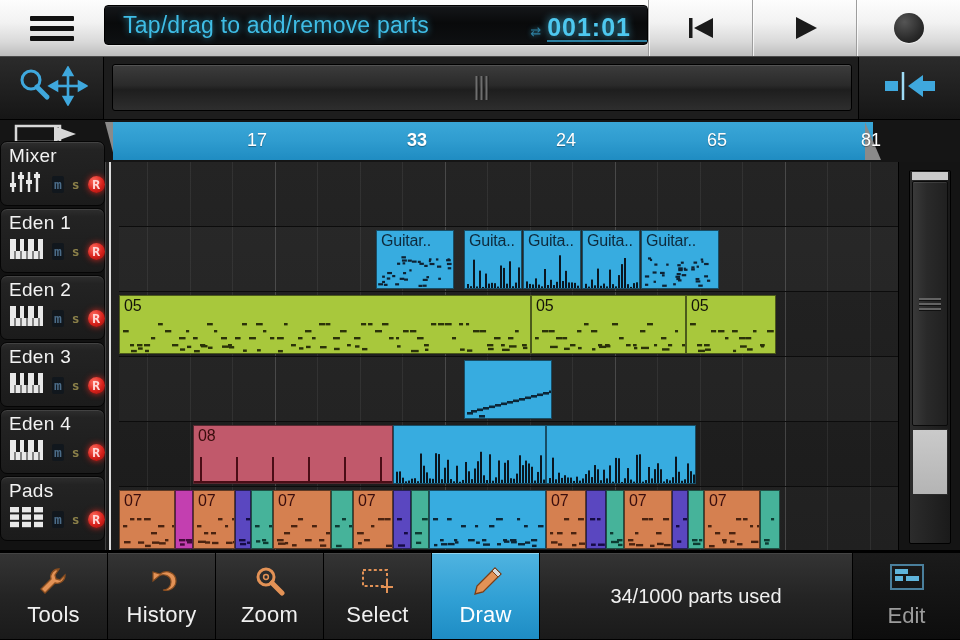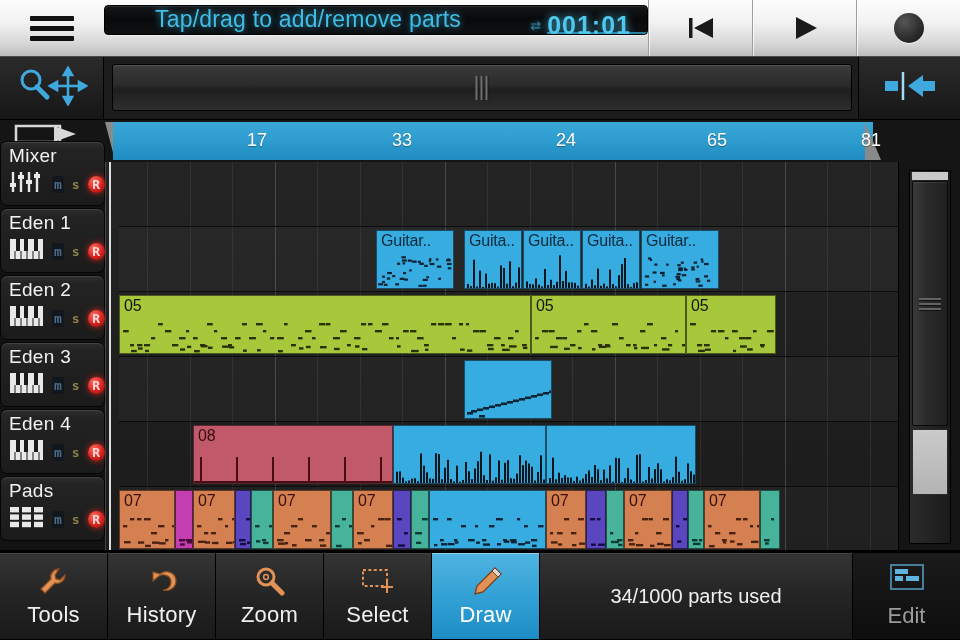--- a/index.html
+++ b/index.html
@@ -10,25 +10,25 @@
   .topbar { position:absolute; left:0; top:0; width:960px; height:57px;
     background:linear-gradient(to bottom,#fdfdfd 0%,#f2f2f2 40%,#d9d9d9 75%,#bdbdbd 100%);
     border-bottom:1px solid #4a4a4a; display:flex; align-items:stretch; }
 
   .menu-btn { width:104px; display:flex; align-items:center; justify-content:center;
     cursor:pointer; }
   .menu-btn .bars { width:44px; }
   .menu-btn .bars i { display:block; height:5px; background:#111; margin:5px 0;
     border-radius:1px; }
 
-  .lcd { flex:0 0 544px; margin:5px 0 6px 0; height:30px;
+  .lcd { flex:0 0 544px; margin:5px 0 6px 0; height:40px;
     background:linear-gradient(to bottom,#15171a 0%,#090a0b 45%,#0e1012 100%);
     border:1px solid #000; border-radius:4px;
     box-shadow:inset 0 1px 0 rgba(255,255,255,.10), 0 1px 1px rgba(255,255,255,.5);
-    display:flex; position:relative; overflow:hidden;padding-left:32px; }
+    display:flex; align-items:center; position:relative; overflow:hidden; }
   .lcd-msg { flex:1; color:#3fbde6; font-size:23px; letter-spacing:.2px;
     padding-left:18px; text-shadow:0 0 7px rgba(63,189,230,.75); white-space:nowrap; }
   .lcd-loop { color:#2e7fa0; font-size:13px; padding:0 6px 0 0; margin-top:12px;
     text-shadow:0 0 5px rgba(63,189,230,.6); }
   .lcd-time { color:#4ec8ef; font-size:25px; font-weight:bold; letter-spacing:1px;
     padding-right:16px; text-shadow:0 0 8px rgba(78,200,239,.85);
     border-bottom:2px solid #2a7d9e; line-height:26px; margin-top:6px;}
 
   .tbtn { flex:1; display:flex; align-items:center; justify-content:center;
     border-left:1px solid #9d9d9d; box-shadow:inset 1px 0 0 rgba(255,255,255,.75);
@@ -404,21 +404,21 @@
   </div>
 
   <div class="timeline">
 
     <div class="ruler">
       <div class="capL"></div>
       <div class="bluebar"></div>
       <div class="capR"></div>
       <div id="ruler-nums">
           <div class="num" style="left: 152px;">17</div>
-          <div class="num" style="left: 297px;">33</div>
+          <div class="num" style="left: 312px; font-weight: bold;">33</div>
           <div class="num" style="left: 461px;">24</div>
           <div class="num" style="left: 612px;">65</div>
           <div class="num" style="left: 766px;">81</div>
         </div>
     </div>
 
     <div class="grid" id="grid">
         <div class="lane alt" style="top: 325px;">
           <div class="clip" style="left: 0px; width: 56px; background: rgb(213, 128, 80);">
             <div class="lbl maroon">07</div>

